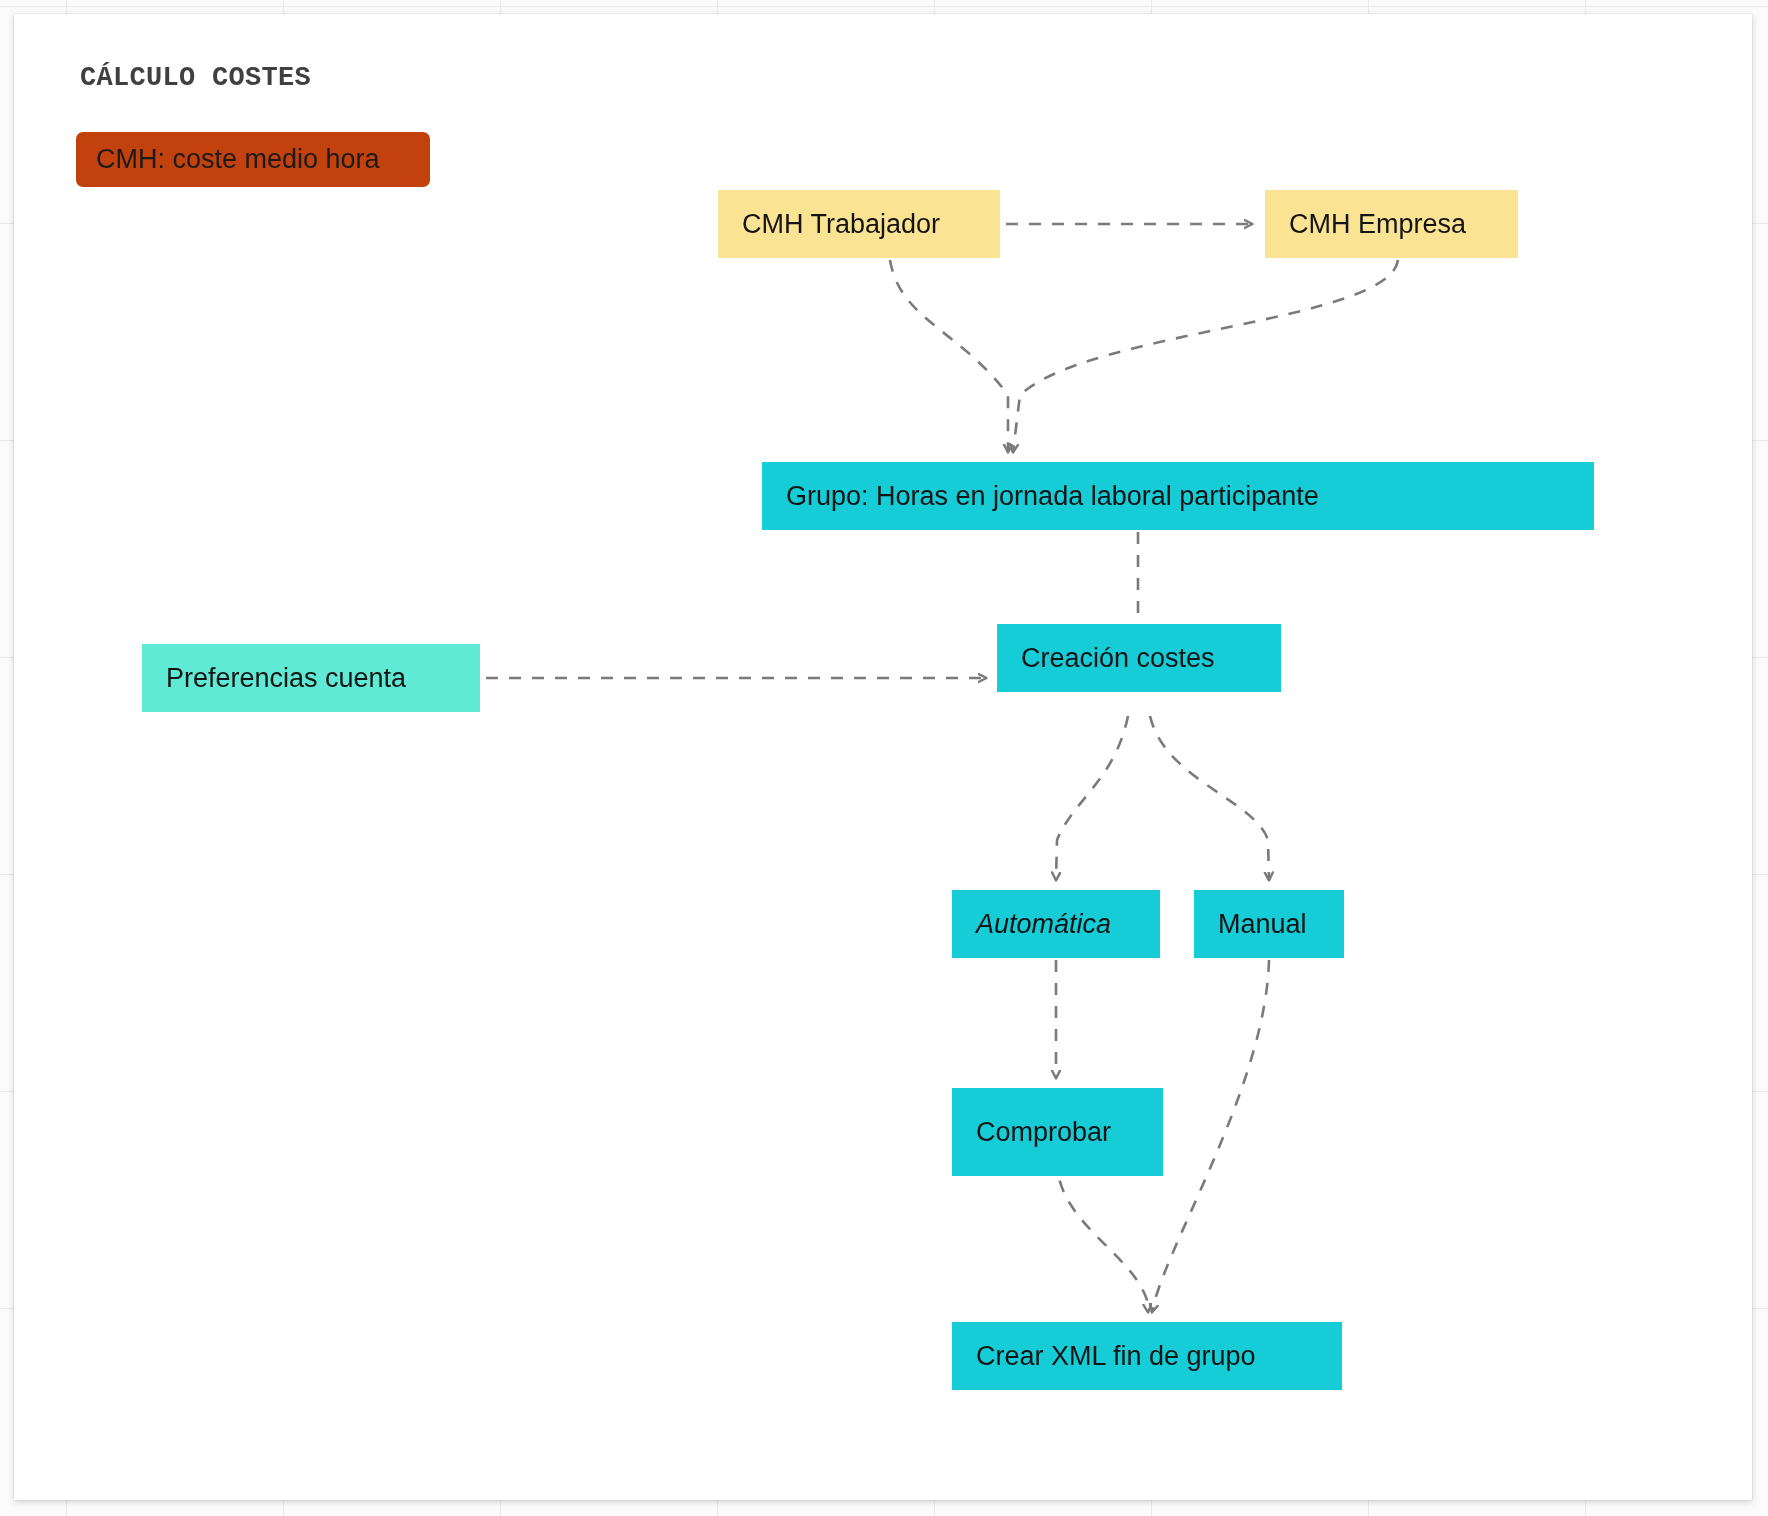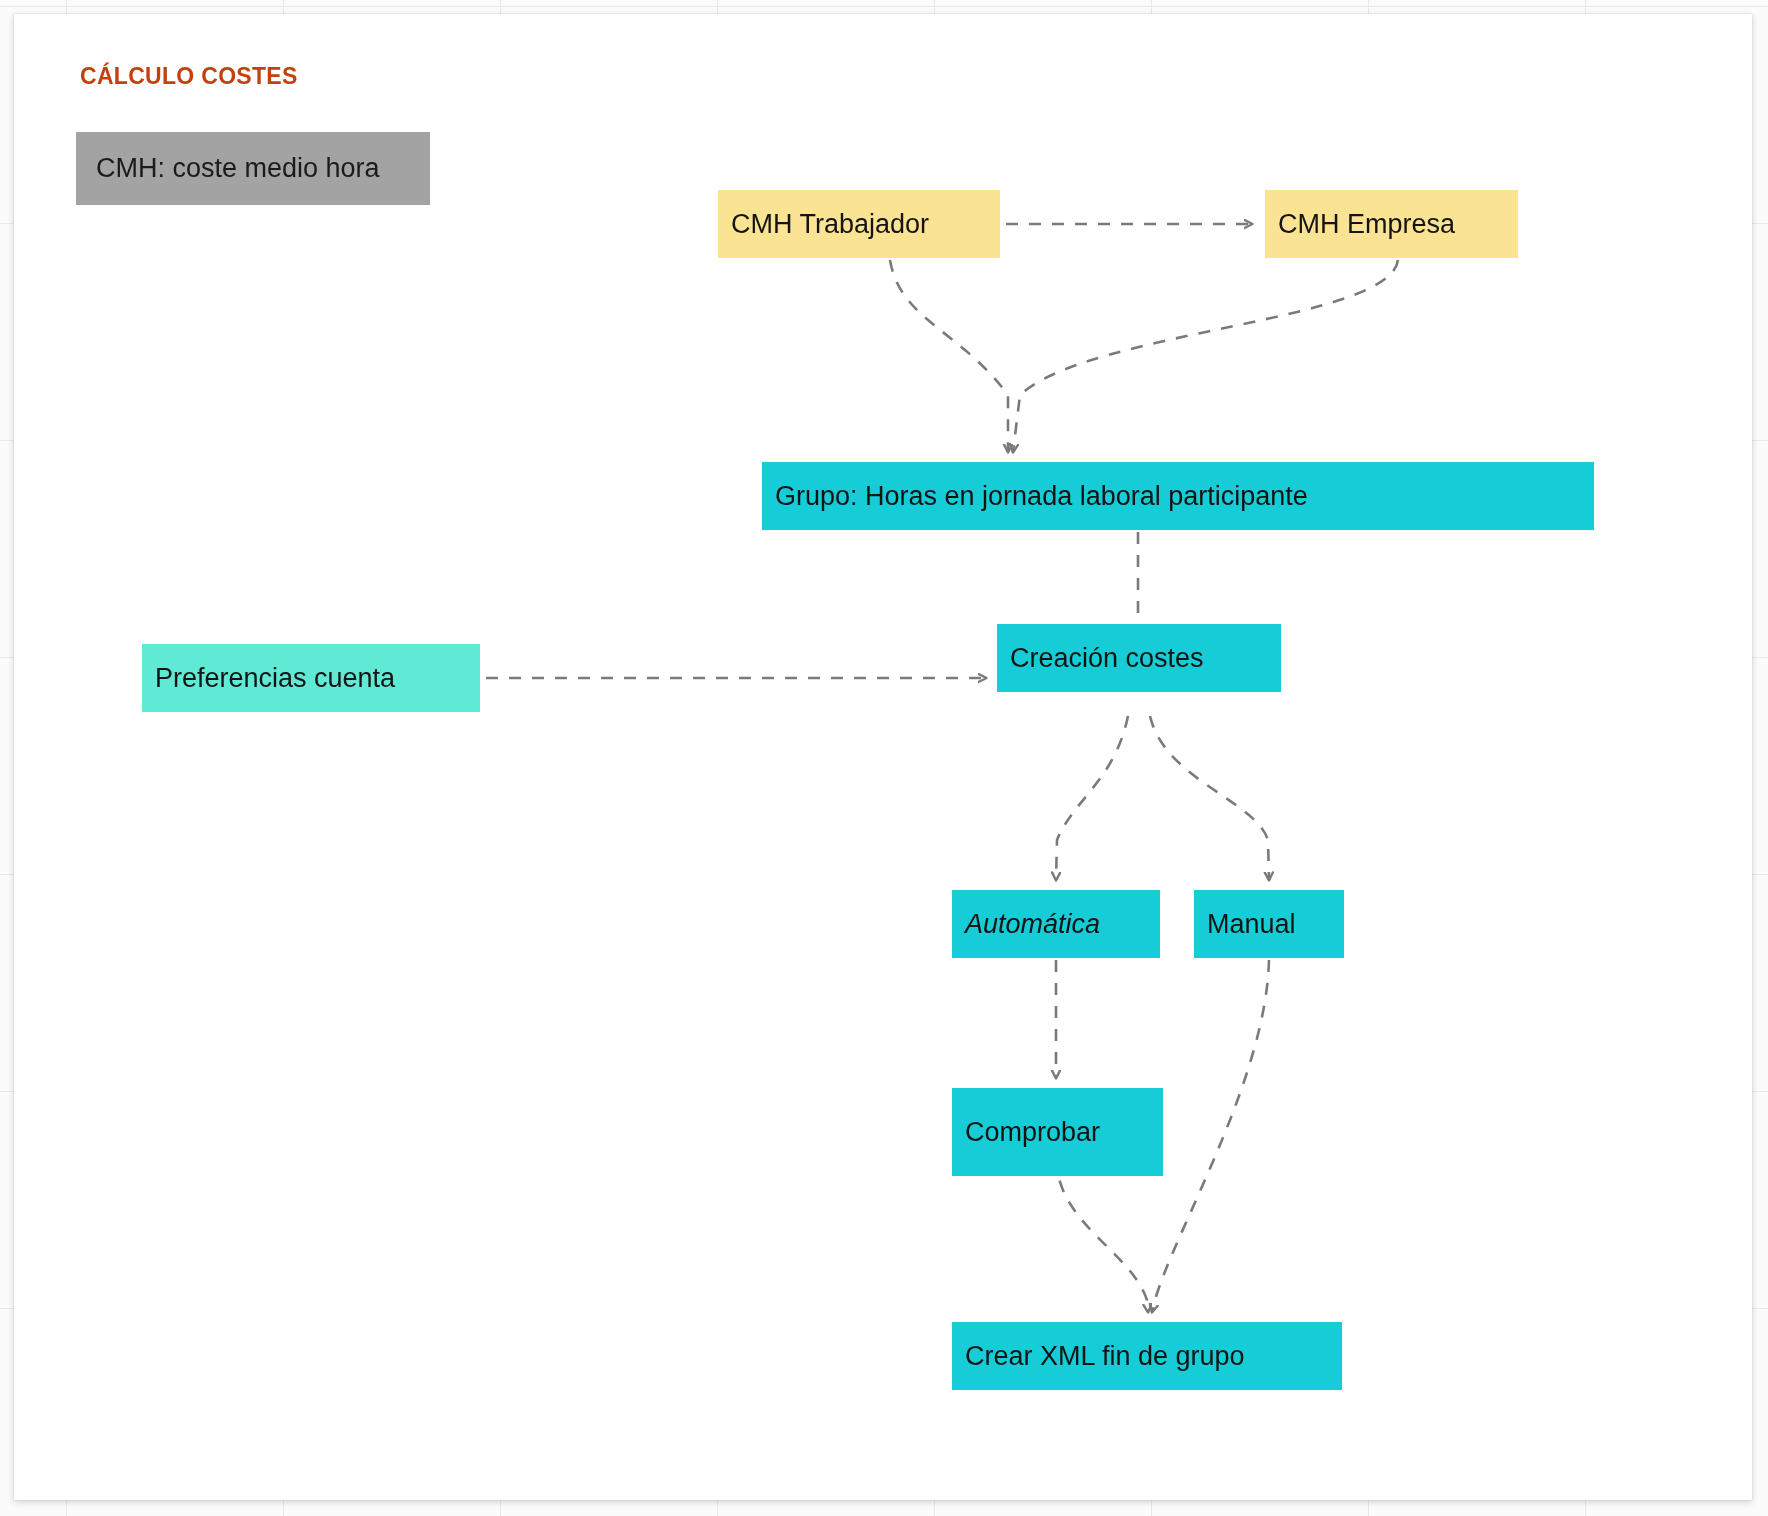--- a/index.html
+++ b/index.html
@@ -48,54 +48,56 @@
     width: 1768px;
     height: 1516px;
     pointer-events: none;
   }
 
   
   #page-title {
     position: absolute;
     left: 80px;
     top: 63px;
-    font-size: 23px;
+    font-size: 27px;
     font-weight: bold;
     letter-spacing: 0.3px;
-    color: #c2410c;
+    color: #404040;
     white-space: nowrap;
+    font-family: Liberation Mono, monospace;
   }
   #legend-box {
     position: absolute;
     left: 76px;
     top: 132px;
     width: 354px;
-    height: 73px;
-    background: #a3a3a3;
+    height: 55px;
+    background: #c2410c;
     display: flex;
     align-items: center;
     padding-left: 20px;
     box-sizing: border-box;
     font-size: 27px;
     color: #1b1b1b;
     white-space: nowrap;
+    border-radius: 7px;
   }
 
   
   .node {
     position: absolute;
     display: flex;
     align-items: center;
     box-sizing: border-box;
     font-size: 27px;
     color: #141414;
     white-space: nowrap;
     line-height: 1;
   }
-  .node.leftpad { padding-left: 13px; }
+  .node.leftpad { padding-left: 24px; }
 
   .yellow { background: #fbe394; }
   .cyan   { background: #16ccd6; }
   .green  { background: #5eead4; }
 
   #node-cmh-trabajador { left: 718px; top: 190px; width: 282px; height: 68px; }
   #node-cmh-empresa    { left: 1265px; top: 190px; width: 253px; height: 68px; text-align: center; }
   #node-grupo-horas    { left: 762px; top: 462px; width: 832px; height: 68px; }
   #node-preferencias   { left: 142px; top: 644px; width: 338px; height: 68px; }
   #node-creacion       { left: 997px; top: 624px; width: 284px; height: 68px; }

